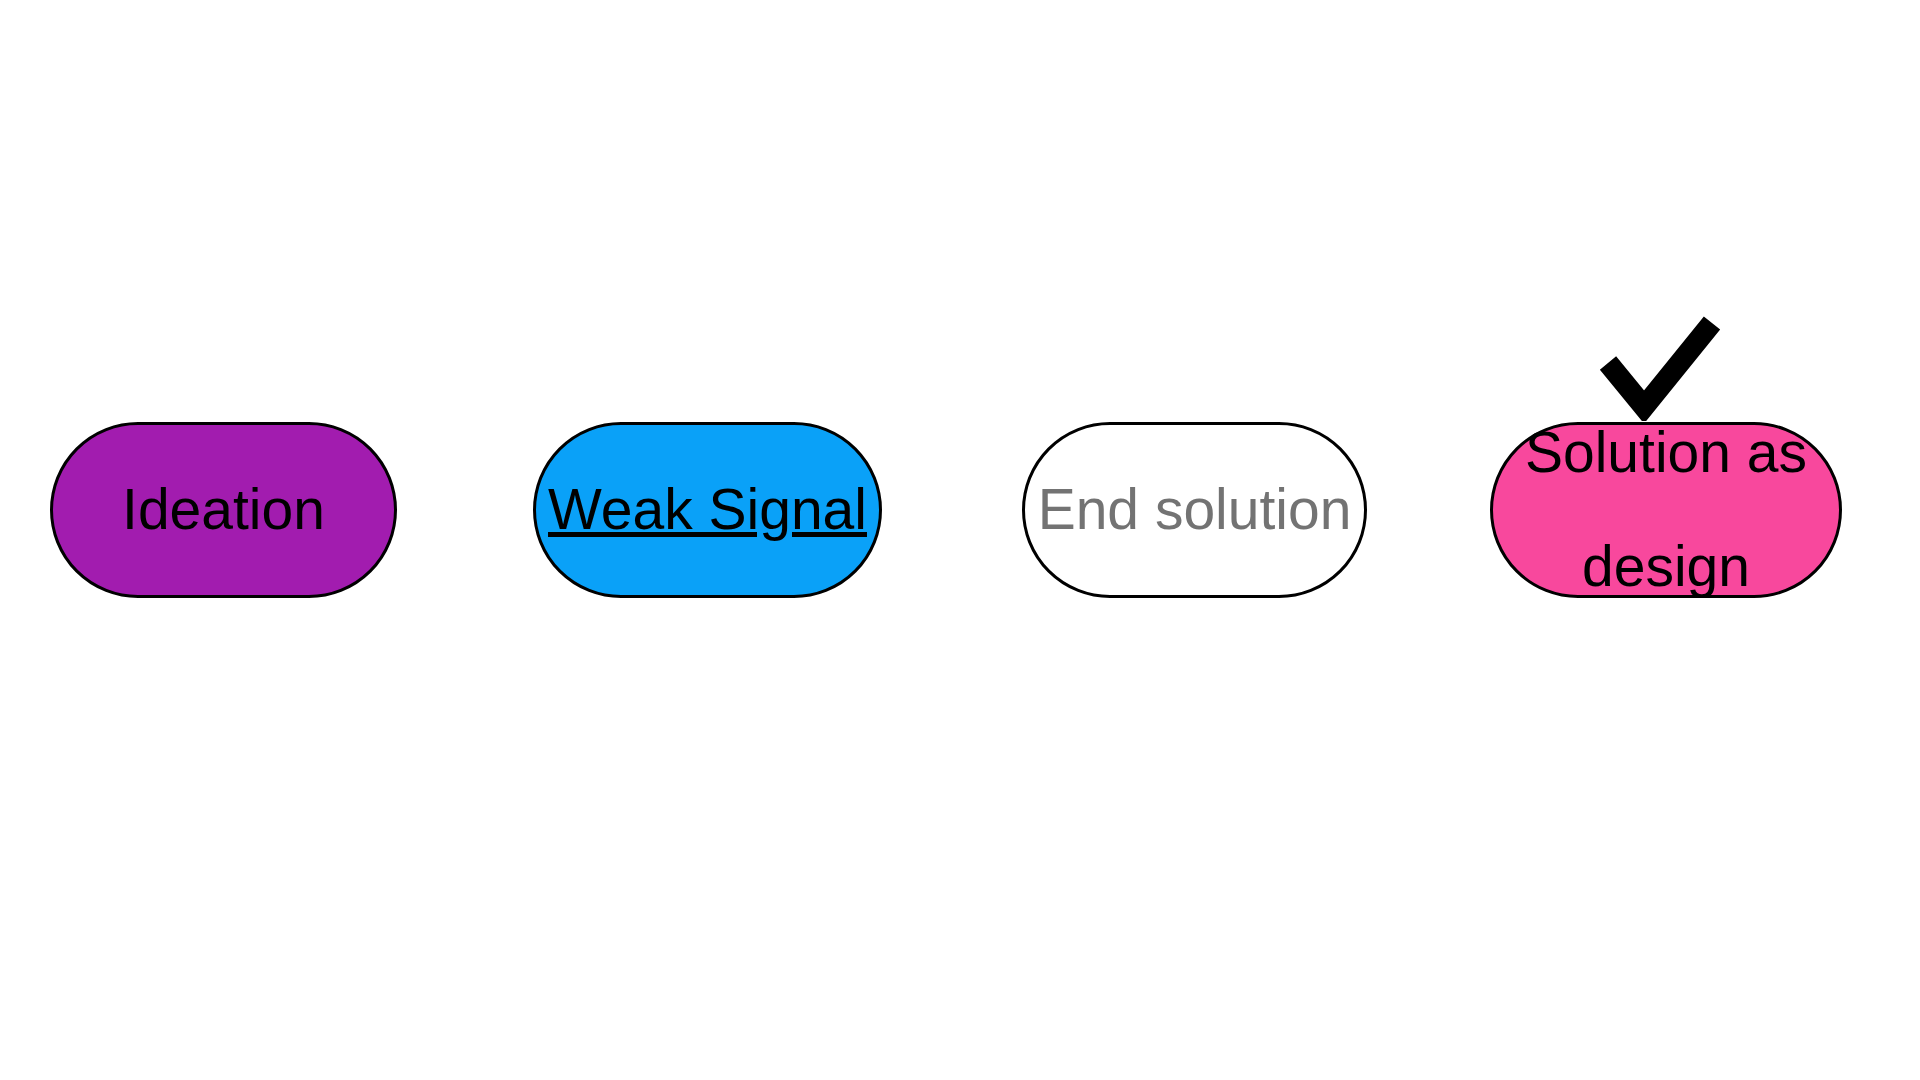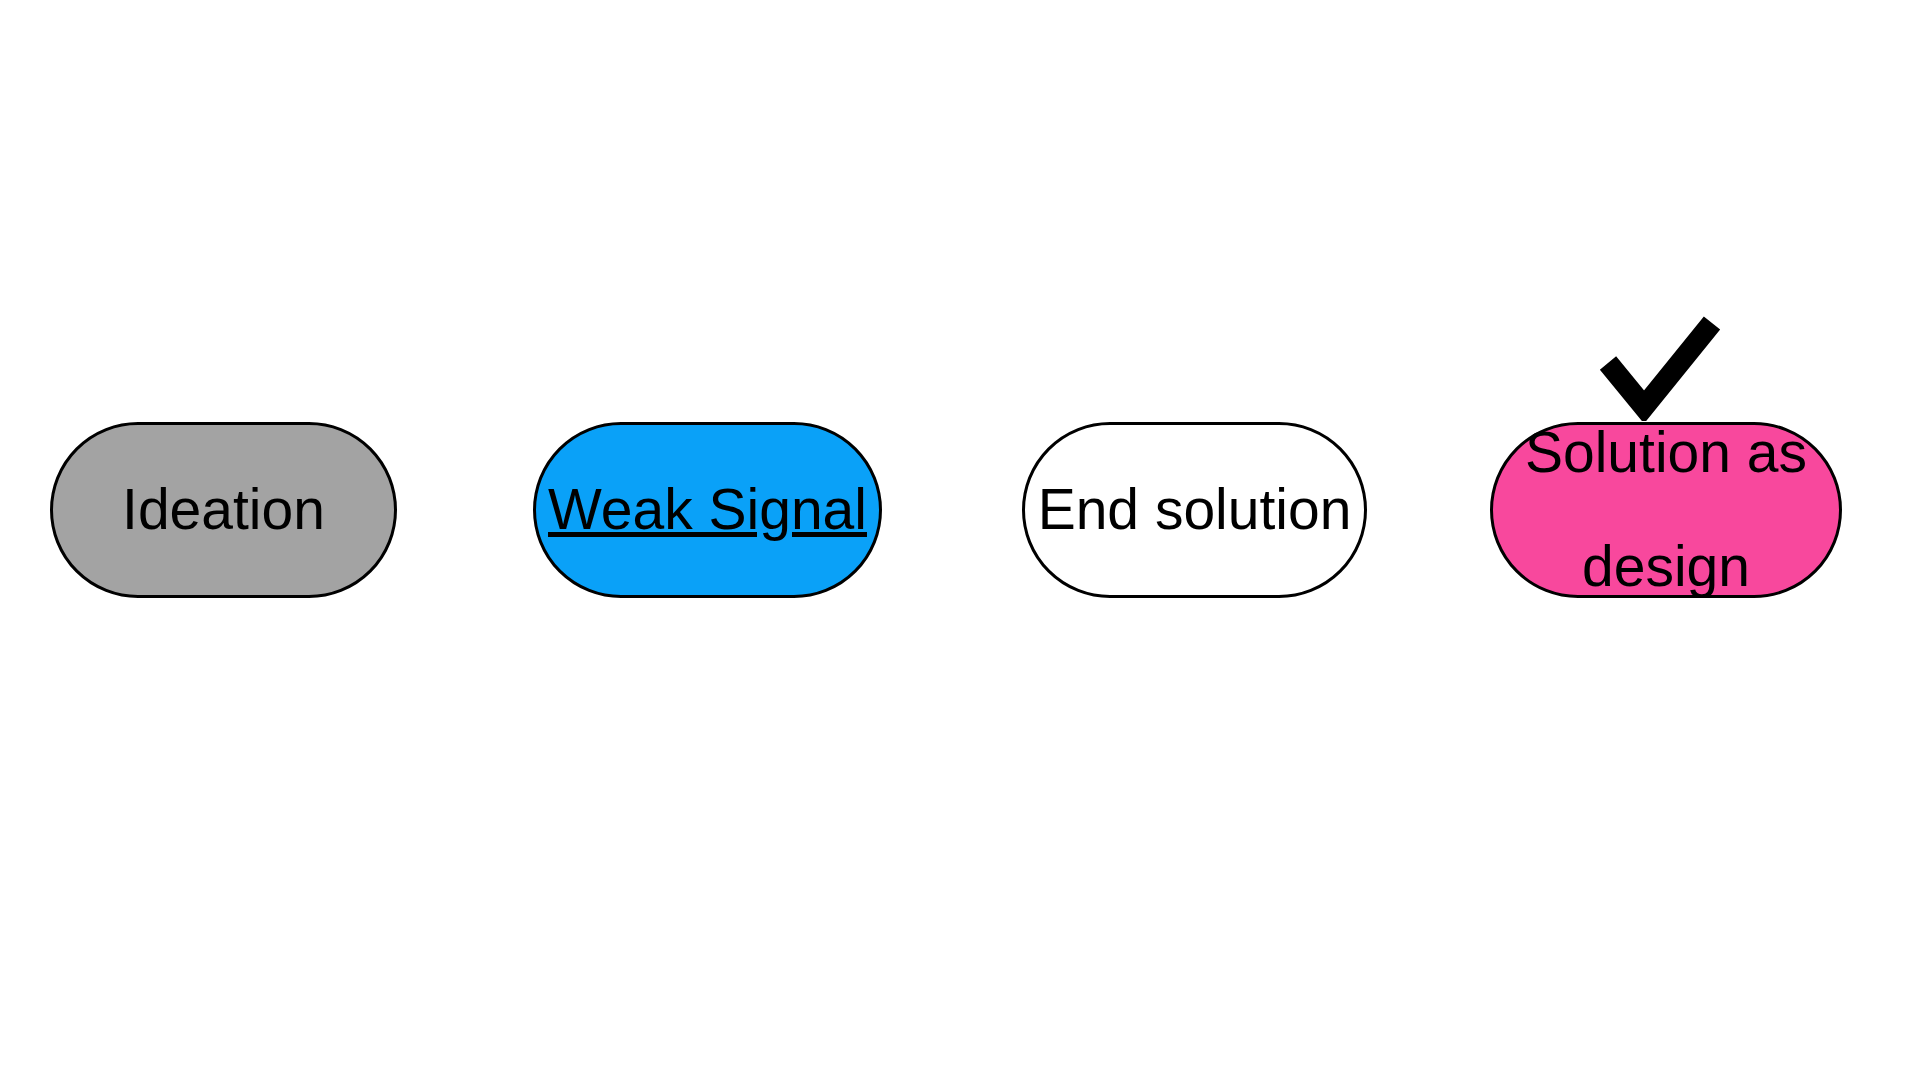--- a/index.html
+++ b/index.html
@@ -52,29 +52,29 @@
     display: block;
     width: 100%;
     height: 100%;
   }
 </style>
 </head>
 <body>
 
 <div class="canvas">
 
-  <div id="node-0" class="node" style="background: #a3a3a3; border-color: rgb(0, 0, 0); color: rgb(0, 0, 0);">
+  <div id="node-0" class="node" style="background: #a21caf; border-color: rgb(0, 0, 0); color: rgb(0, 0, 0);">
     <span class="line">Ideation</span>
   </div>
 
   <div id="node-1" class="node" style="background: rgb(10, 161, 248); border-color: rgb(0, 0, 0); color: rgb(0, 0, 0);">
     <span class="line">Weak Signal</span>
   </div>
 
-  <div id="node-2" class="node" style="background: rgb(255, 255, 255); border-color: rgb(0, 0, 0); color: #000000;">
+  <div id="node-2" class="node" style="background: rgb(255, 255, 255); border-color: rgb(0, 0, 0); color: #737373;">
     <span class="line">End solution</span>
   </div>
 
   <div id="node-3" class="node node-multiline" style="background: rgb(248, 72, 157); border-color: rgb(0, 0, 0); color: rgb(0, 0, 0);">
     <span class="line">Solution as</span>
     <span class="line">design</span>
     <span class="check-wrap">
       <svg viewBox="0 0 126 108" xmlns="http://www.w3.org/2000/svg">
         <path d="M 10 50 L 46 94 L 114 10" fill="none" stroke="#000000" stroke-width="21" stroke-linecap="butt" stroke-linejoin="miter"></path>
       </svg>

